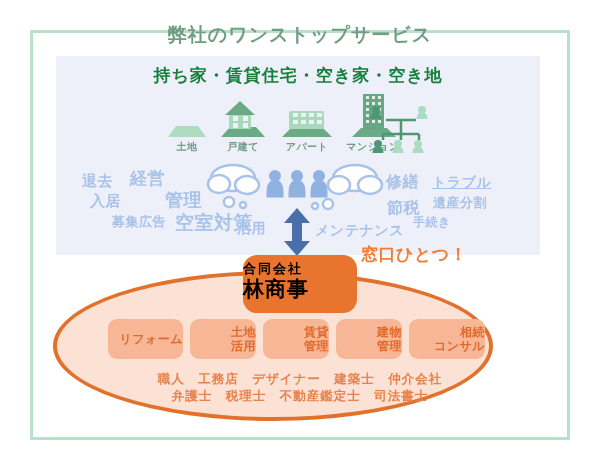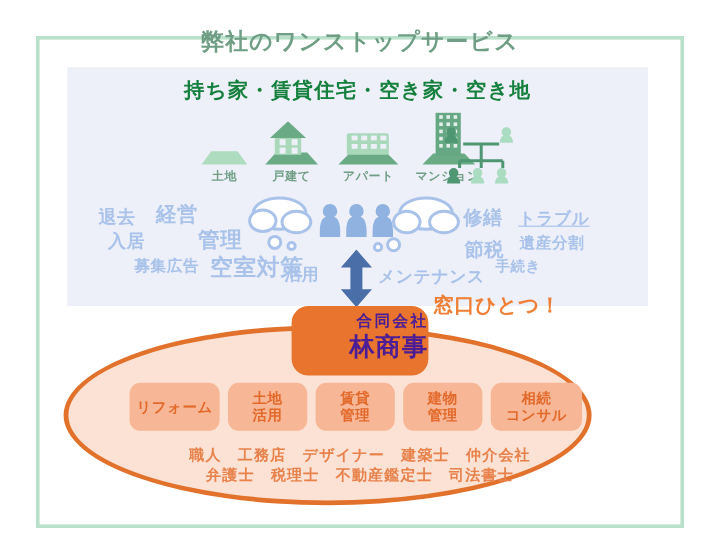--- a/index.html
+++ b/index.html
@@ -215,22 +215,22 @@
     background: #fbe2d4;
   }
 
   
   .company {
     position: absolute;
     left: 243px; top: 255px;
     width: 114px; height: 58px;
     background: #e8742e;
     border-radius: 14px;
-    text-align: right;
-    color: #4c1d95;
+    text-align: left;
+    color: #000000;
     box-sizing: border-box;
     padding-top: 6px;
   }
   .company-kind {
     font-size: 13px;
     font-weight: bold;
     letter-spacing: 2px;
     line-height: 15px;
   }
   .company-name {
@@ -250,21 +250,21 @@
     position: absolute;
     top: 0;
     height: 40px;
     background: #f7b695;
     border-radius: 9px;
     color: #e2692a;
     font-size: 12px;
     font-weight: bold;
     display: flex;
     flex-direction: column;
-    align-items: center;
+    align-items: flex-end;
     justify-content: center;
     line-height: 14px;
     letter-spacing: 0.5px;
     text-align: center;
     white-space: nowrap;
   }
 
   
   .partners {
     position: absolute;

